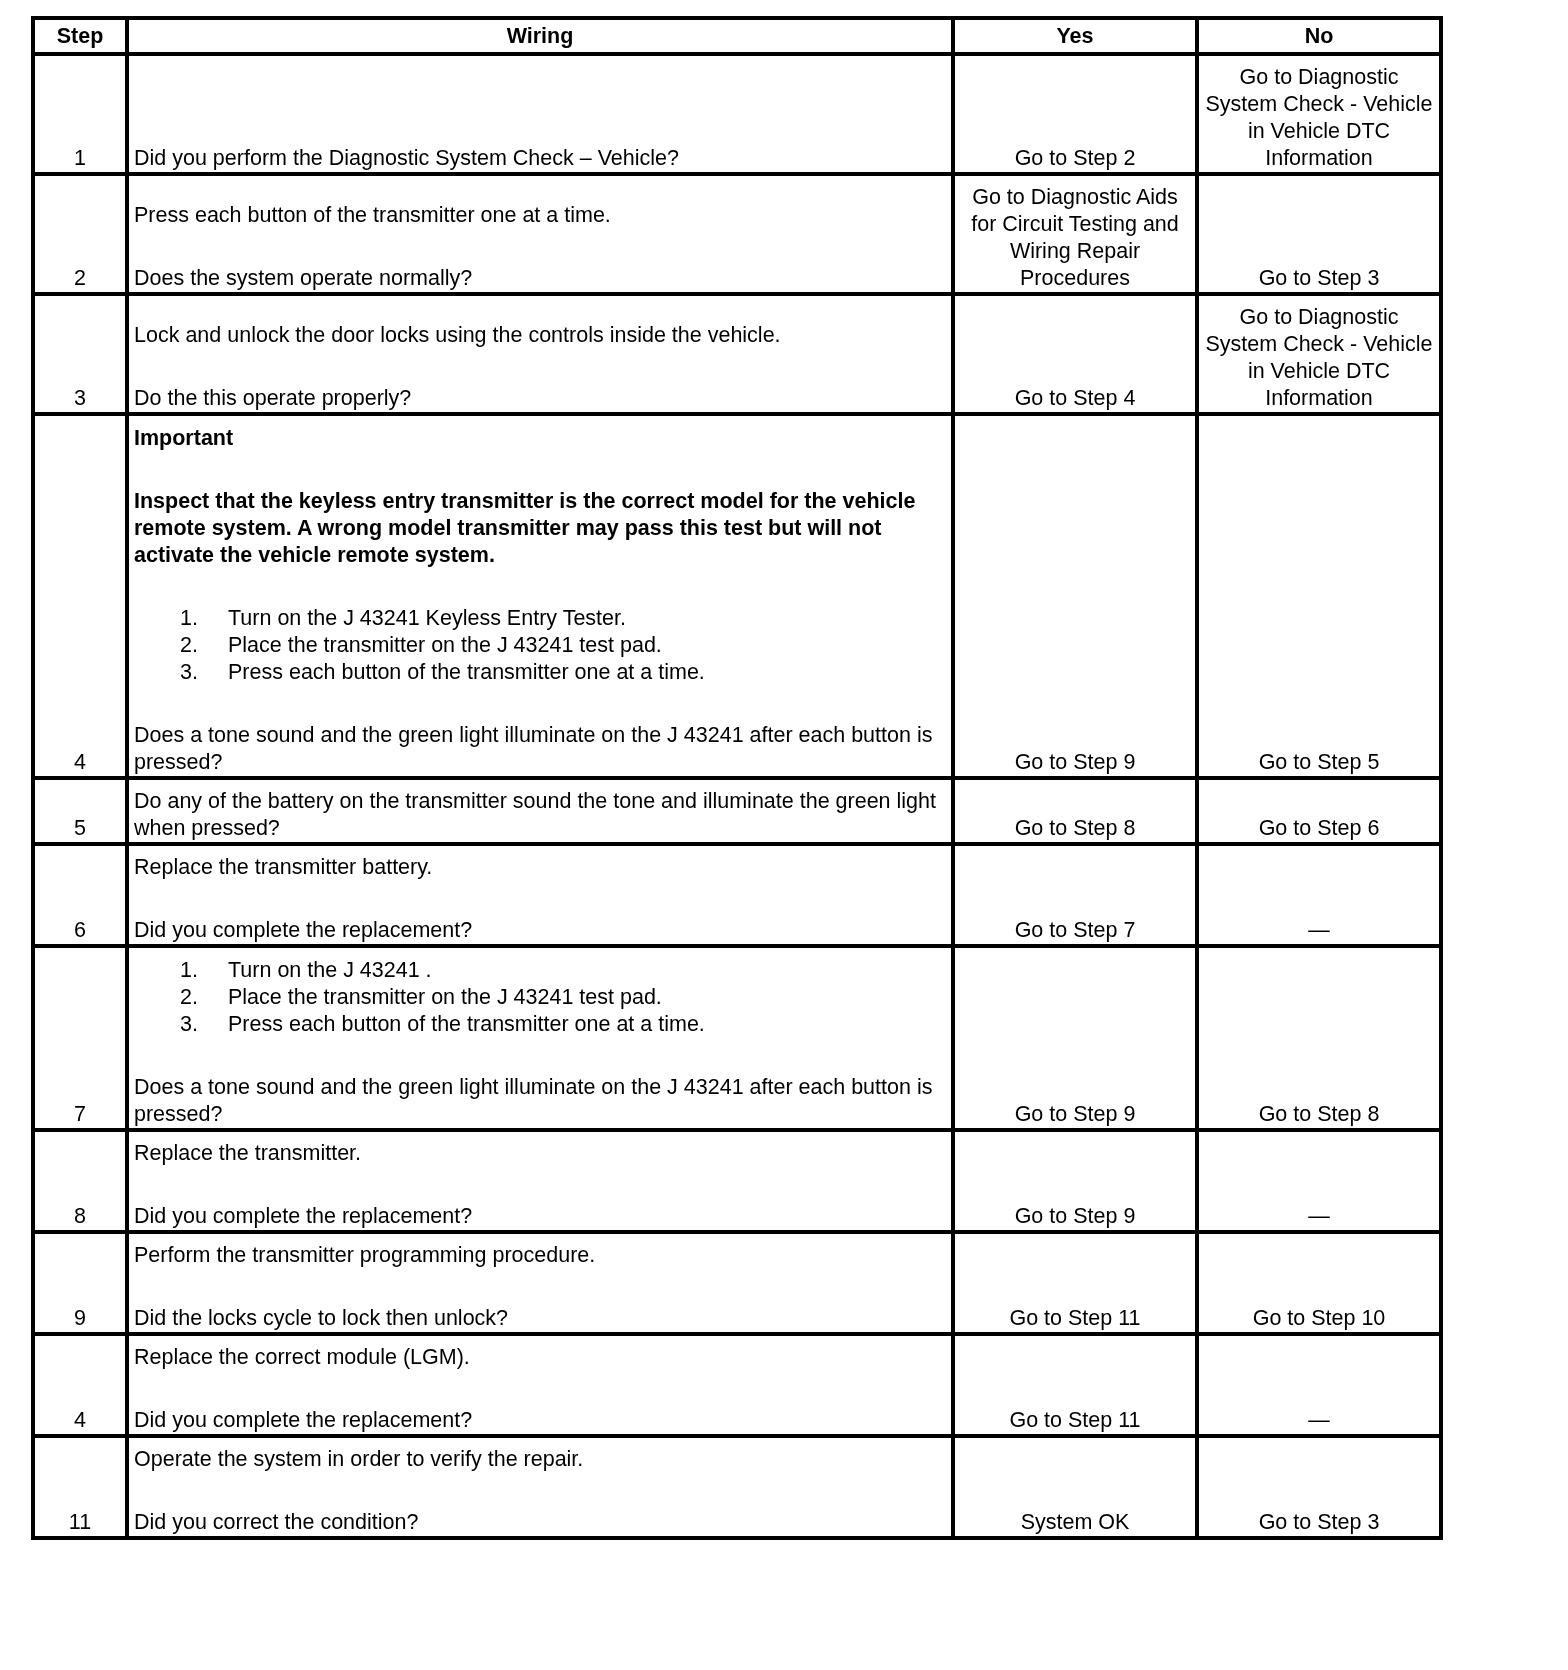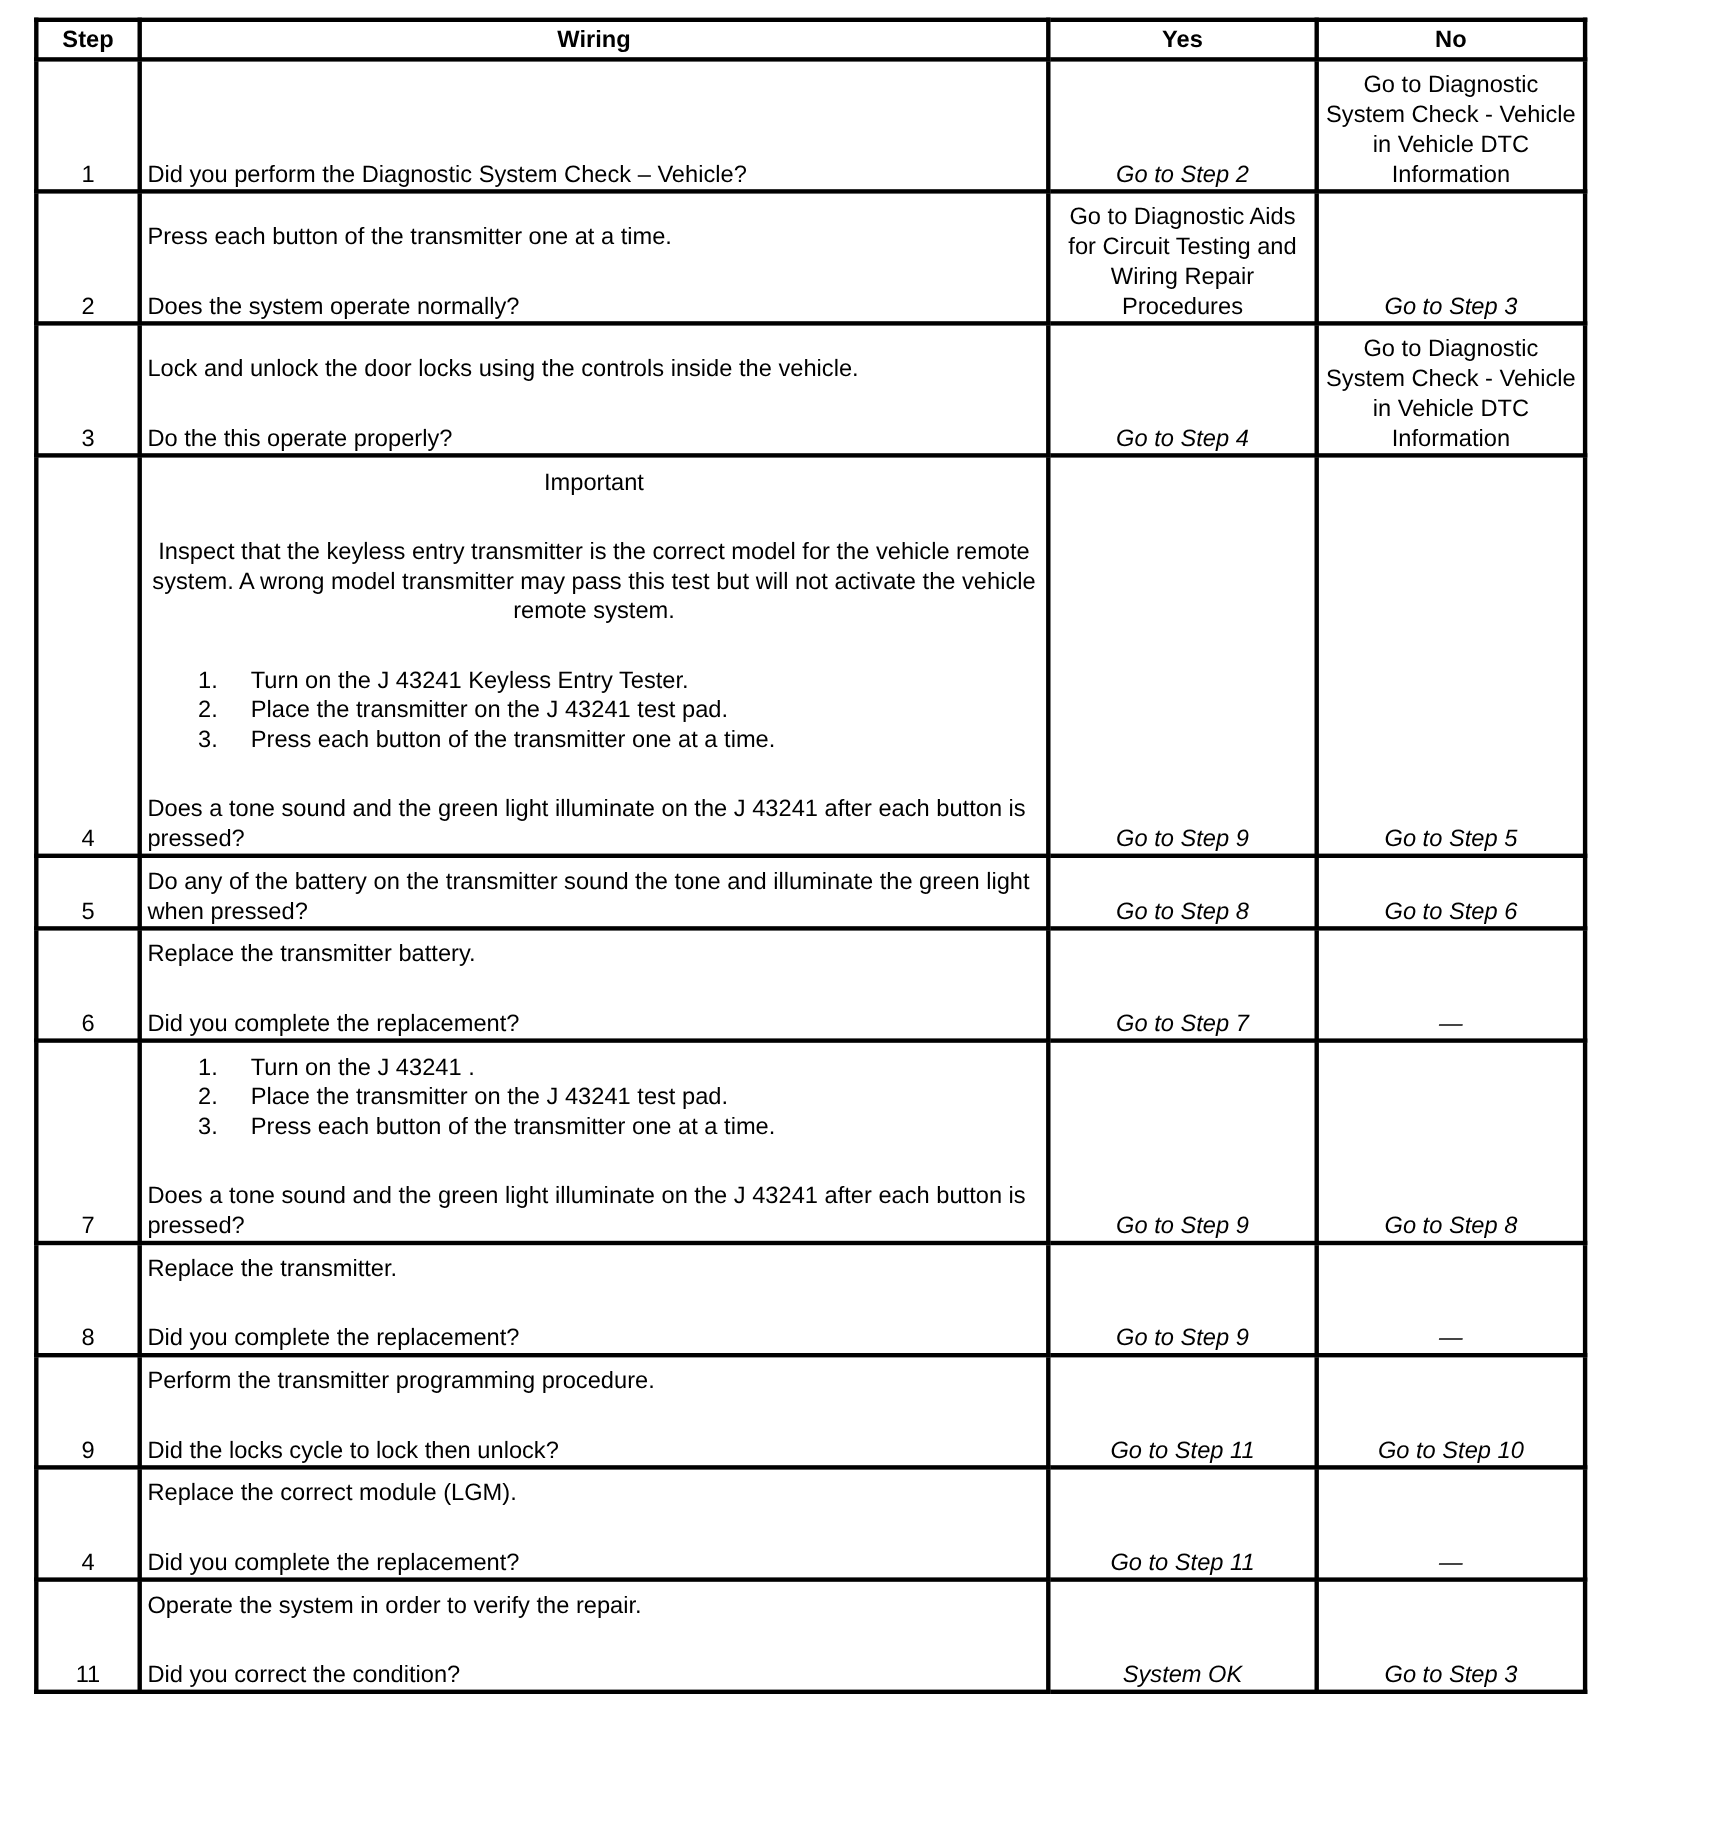--- a/index.html
+++ b/index.html
@@ -11,26 +11,26 @@
   }
   table.diag th, table.diag td {
     border:4px solid #000;
     font-size:21.5px; line-height:27px;
     padding:0 5px; vertical-align:bottom;
   }
   table.diag th { font-weight:bold; text-align:center; vertical-align:middle; height:32px; }
   td.step { text-align:center; vertical-align:middle; }
   td.action { vertical-align:top; padding-top:4px; padding-bottom:2px; }
   td.yes, td.no { padding-bottom:2px; }
-  .center { text-align:center;font-style:italic; }
+  .center { text-align:center; }
   .left { text-align:center; vertical-align:top; padding-top:4px; }
   .action p { margin:0; }
   .gap { height:36px; }
   .gap2 { height:36px; }
-  .bold { font-weight:normal;text-align:center; }
+  .bold { font-weight:bold; }
   ol.steps { margin:0; padding:0; list-style:none; }
   ol.steps li { position:relative; padding-left:94px; }
   ol.steps li .num { position:absolute; left:46px; }
 </style>
 </head>
 <body>
 
 <table class="diag">
   <colgroup>
     <col style="width:94px">

